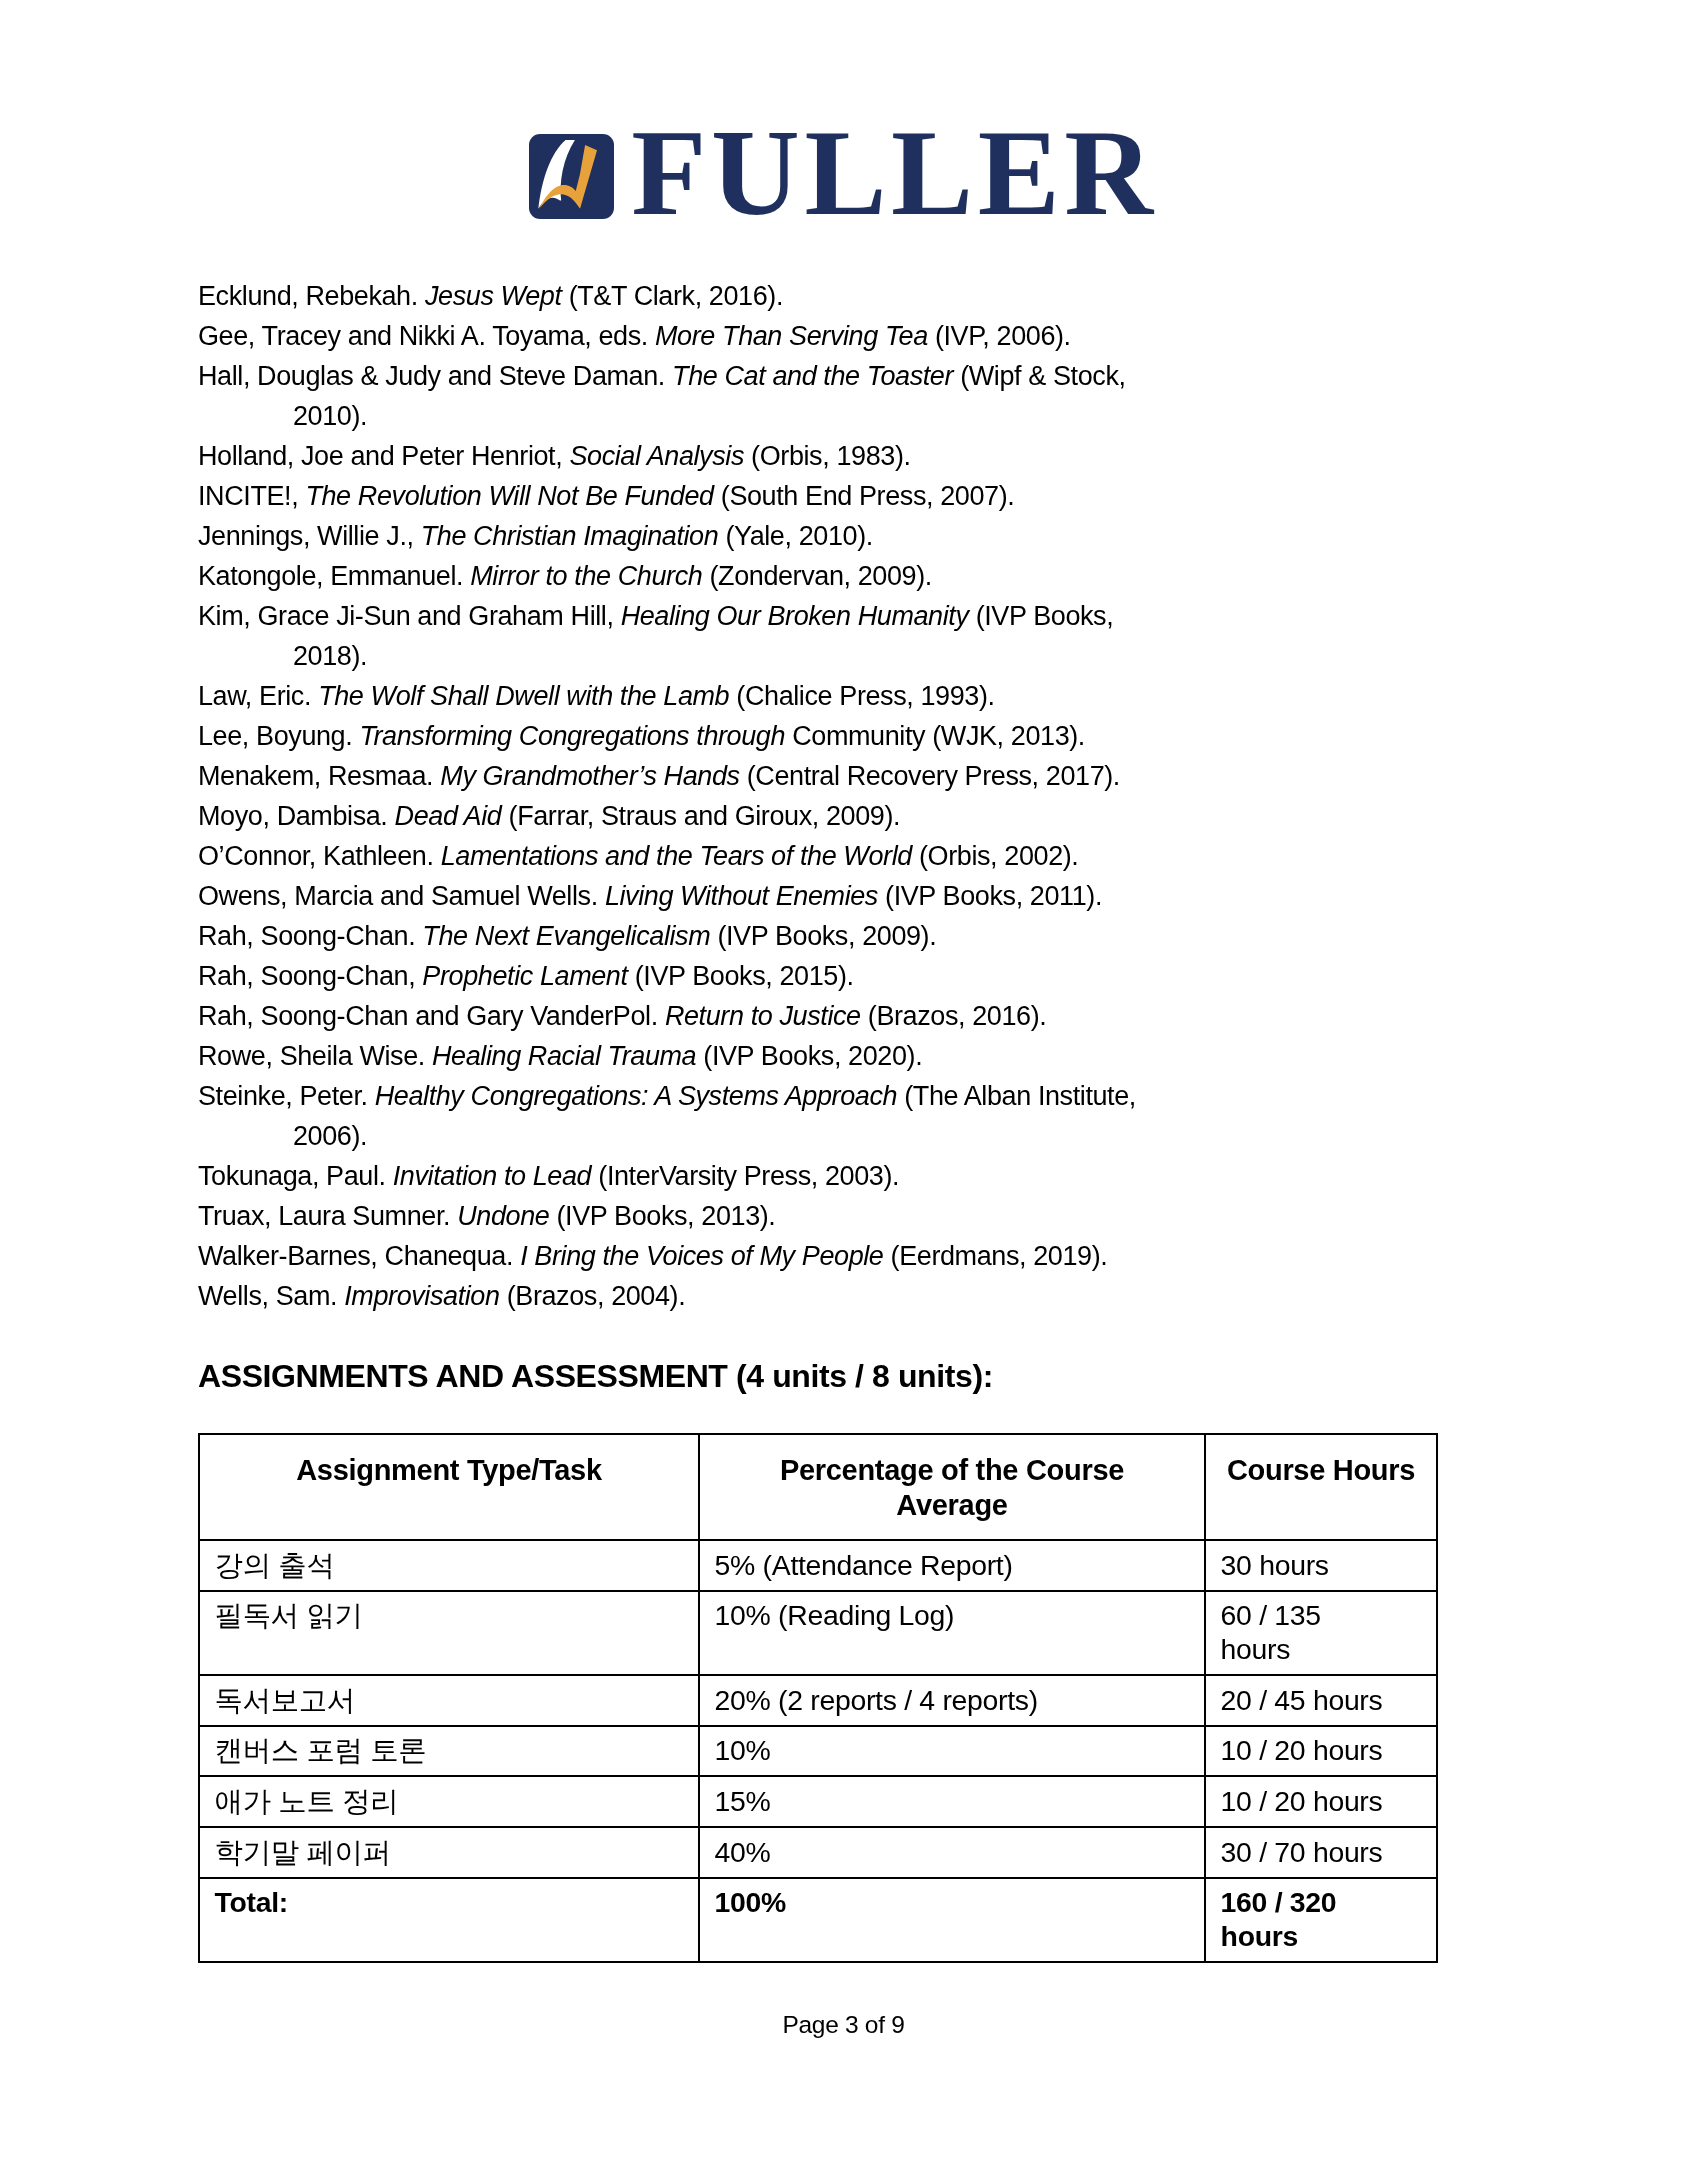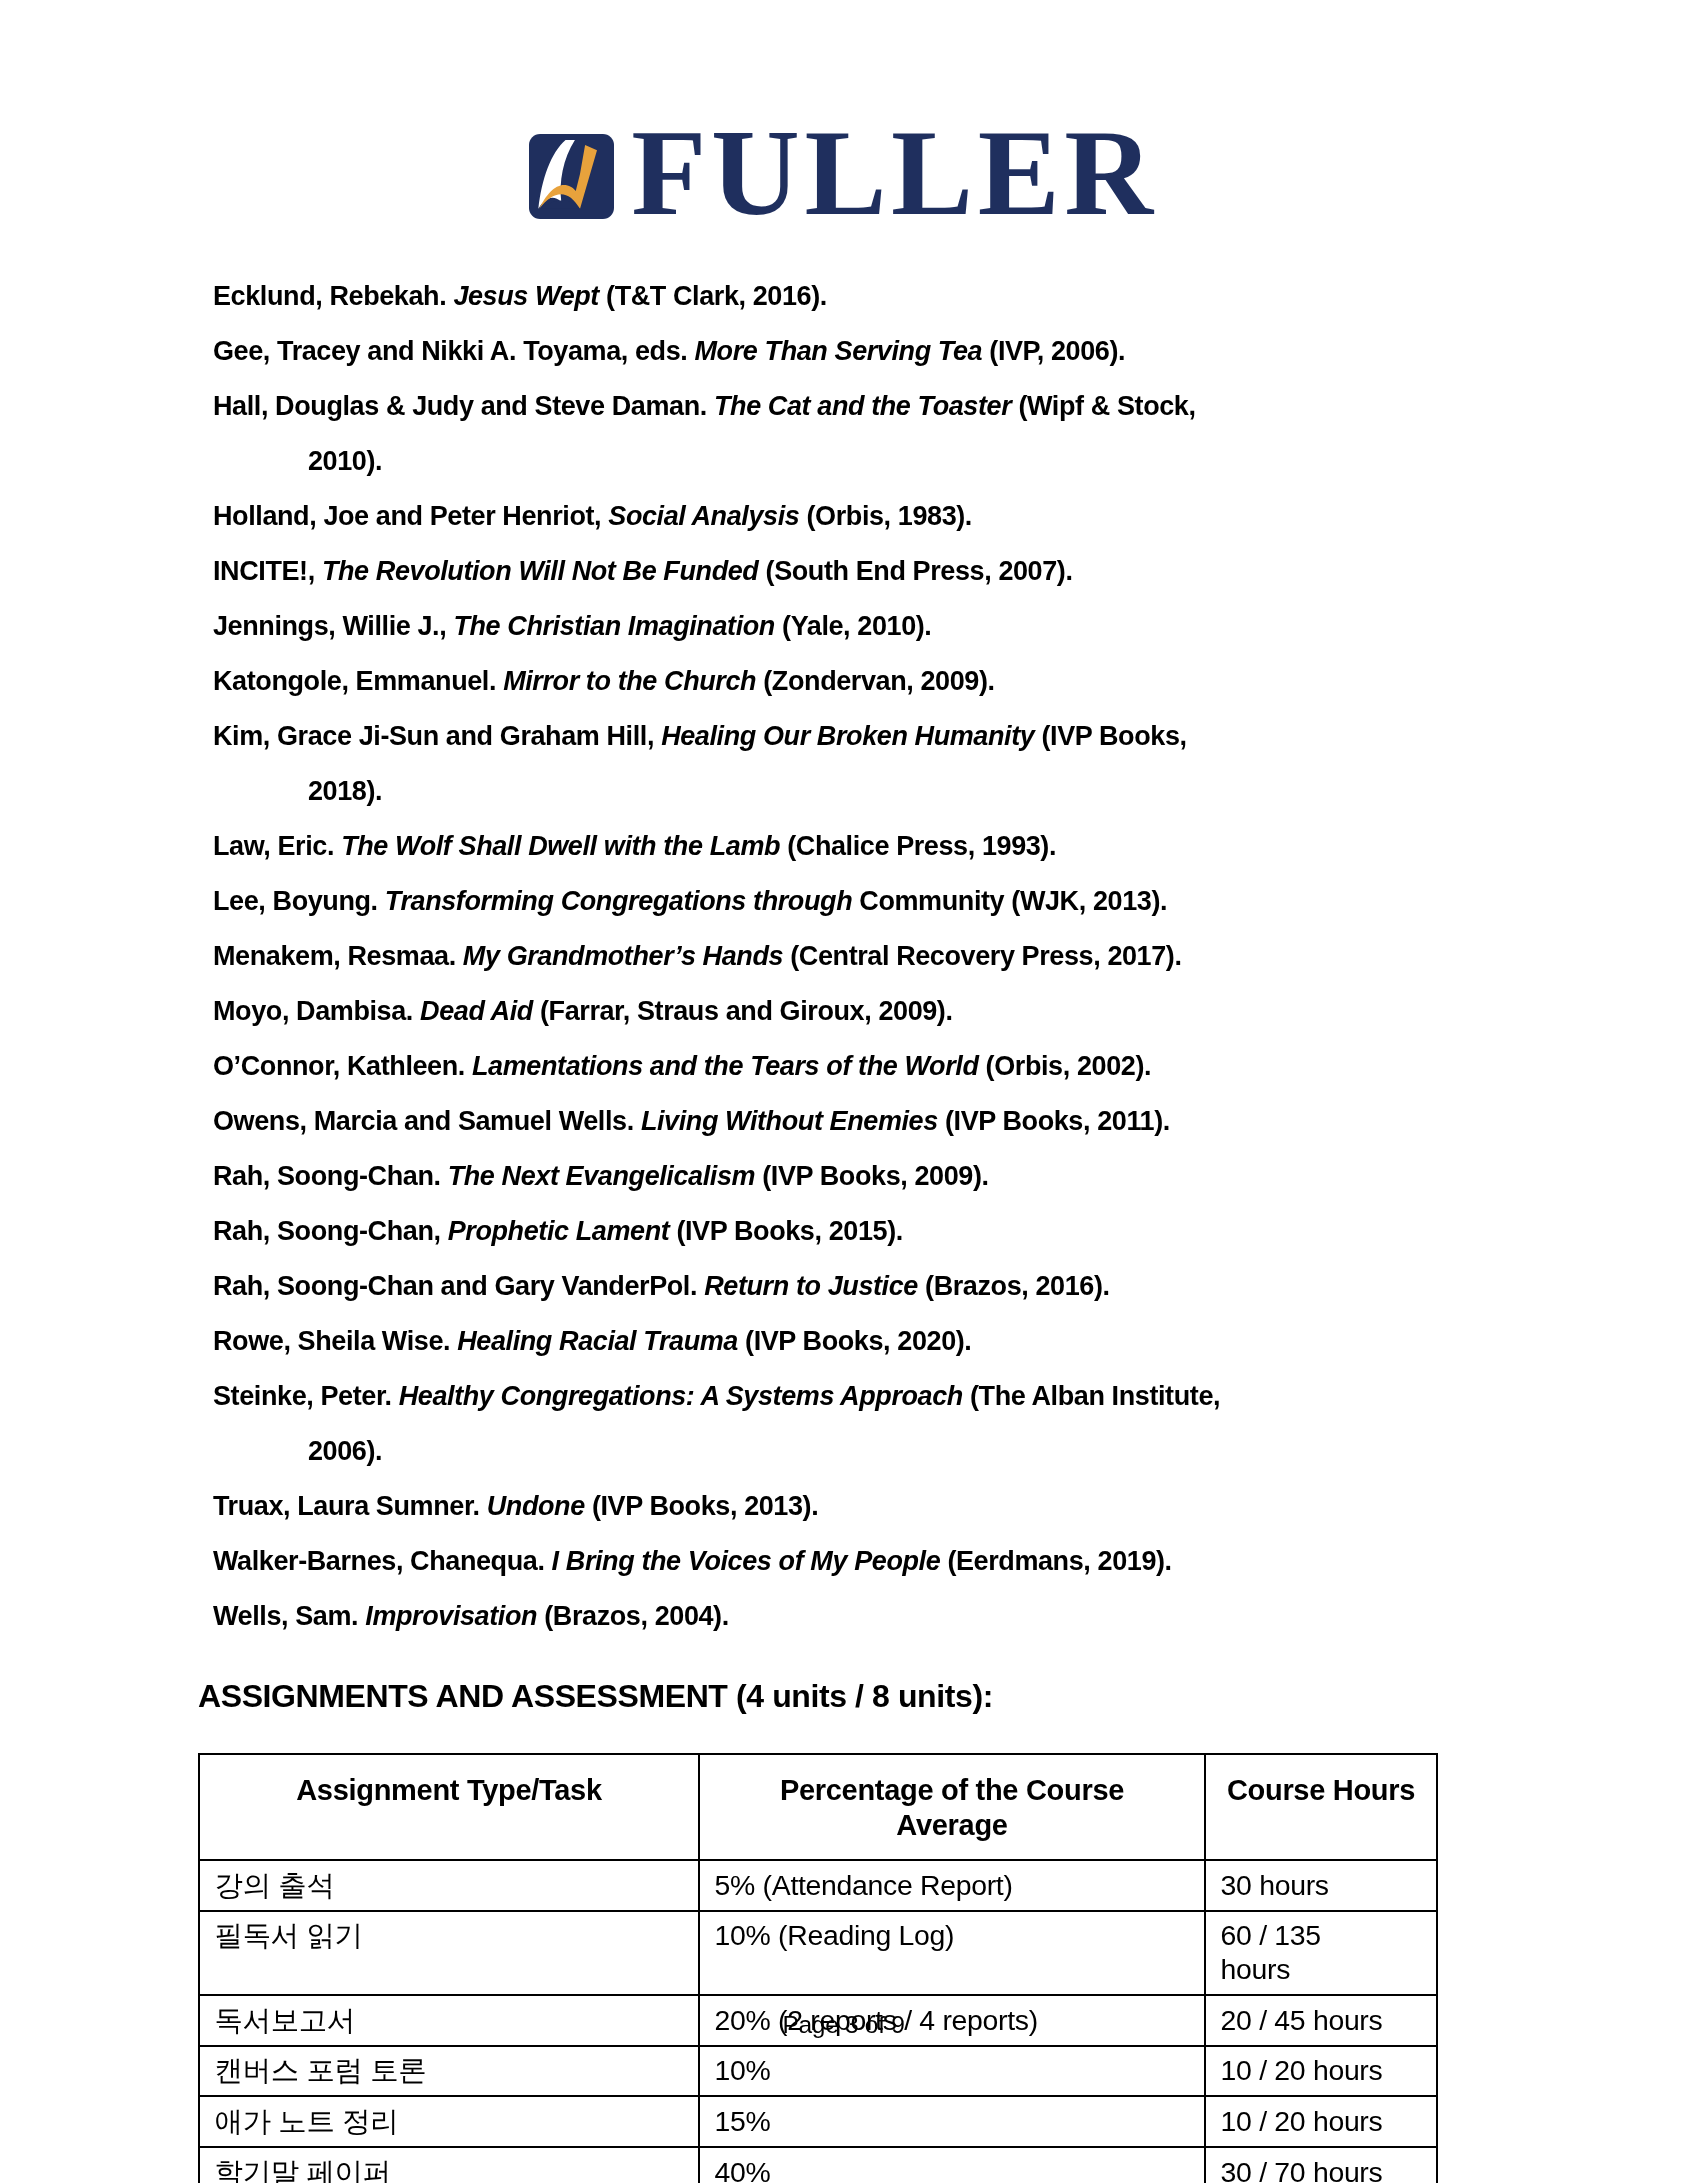--- a/index.html
+++ b/index.html
@@ -25,21 +25,21 @@
     letter-spacing:4.6px;
     color:#1f2f5e;
   }
   
   .bib{
     margin:57px 198px 0 198px;
     font-size:27px;
     line-height:40px;
     letter-spacing:-0.4px;
   }
-  .bib p{margin:15px;font-weight:bold;}
+  .bib p{margin:0;}
   .bib .cont{padding-left:95px;}
   .it{font-style:italic;}
   
   .section-heading{
     margin:42px 198px 0 198px;
     font-size:32px;
     font-weight:700;
     letter-spacing:-0.4px;
   }
   
@@ -116,20 +116,21 @@
       <p class=""><span>Menakem, Resmaa. </span><span class="it">My Grandmother’s Hands</span><span> (Central Recovery Press, 2017).</span></p>
       <p class=""><span>Moyo, Dambisa. </span><span class="it">Dead Aid</span><span> (Farrar, Straus and Giroux, 2009).</span></p>
       <p class=""><span>O’Connor, Kathleen. </span><span class="it">Lamentations and the Tears of the World</span><span> (Orbis, 2002).</span></p>
       <p class=""><span>Owens, Marcia and Samuel Wells. </span><span class="it">Living Without Enemies</span><span> (IVP Books, 2011).</span></p>
       <p class=""><span>Rah, Soong-Chan. </span><span class="it">The Next Evangelicalism</span><span> (IVP Books, 2009).</span></p>
       <p class=""><span>Rah, Soong-Chan, </span><span class="it">Prophetic Lament</span><span> (IVP Books, 2015).</span></p>
       <p class=""><span>Rah, Soong-Chan and Gary VanderPol. </span><span class="it">Return to Justice</span><span> (Brazos, 2016).</span></p>
       <p class=""><span>Rowe, Sheila Wise. </span><span class="it">Healing Racial Trauma</span><span> (IVP Books, 2020).</span></p>
       <p class=""><span>Steinke, Peter. </span><span class="it">Healthy Congregations: A Systems Approach</span><span> (The Alban Institute,</span></p>
       <p class="cont"><span>2006).</span></p>
+      <p class=""><span>Tokunaga, Paul. </span><span class="it">Invitation to Lead</span><span> (InterVarsity Press, 2003).</span></p>
       <p class=""><span>Truax, Laura Sumner. </span><span class="it">Undone</span><span> (IVP Books, 2013).</span></p>
       <p class=""><span>Walker-Barnes, Chanequa. </span><span class="it">I Bring the Voices of My People</span><span> (Eerdmans, 2019).</span></p>
       <p class=""><span>Wells, Sam. </span><span class="it">Improvisation</span><span> (Brazos, 2004).</span></p>
     </div>
 
   <div class="section-heading">ASSIGNMENTS AND ASSESSMENT (4 units / 8 units):</div>
 
   <table class="assign">
     <colgroup>
       <col style="width:500px">

